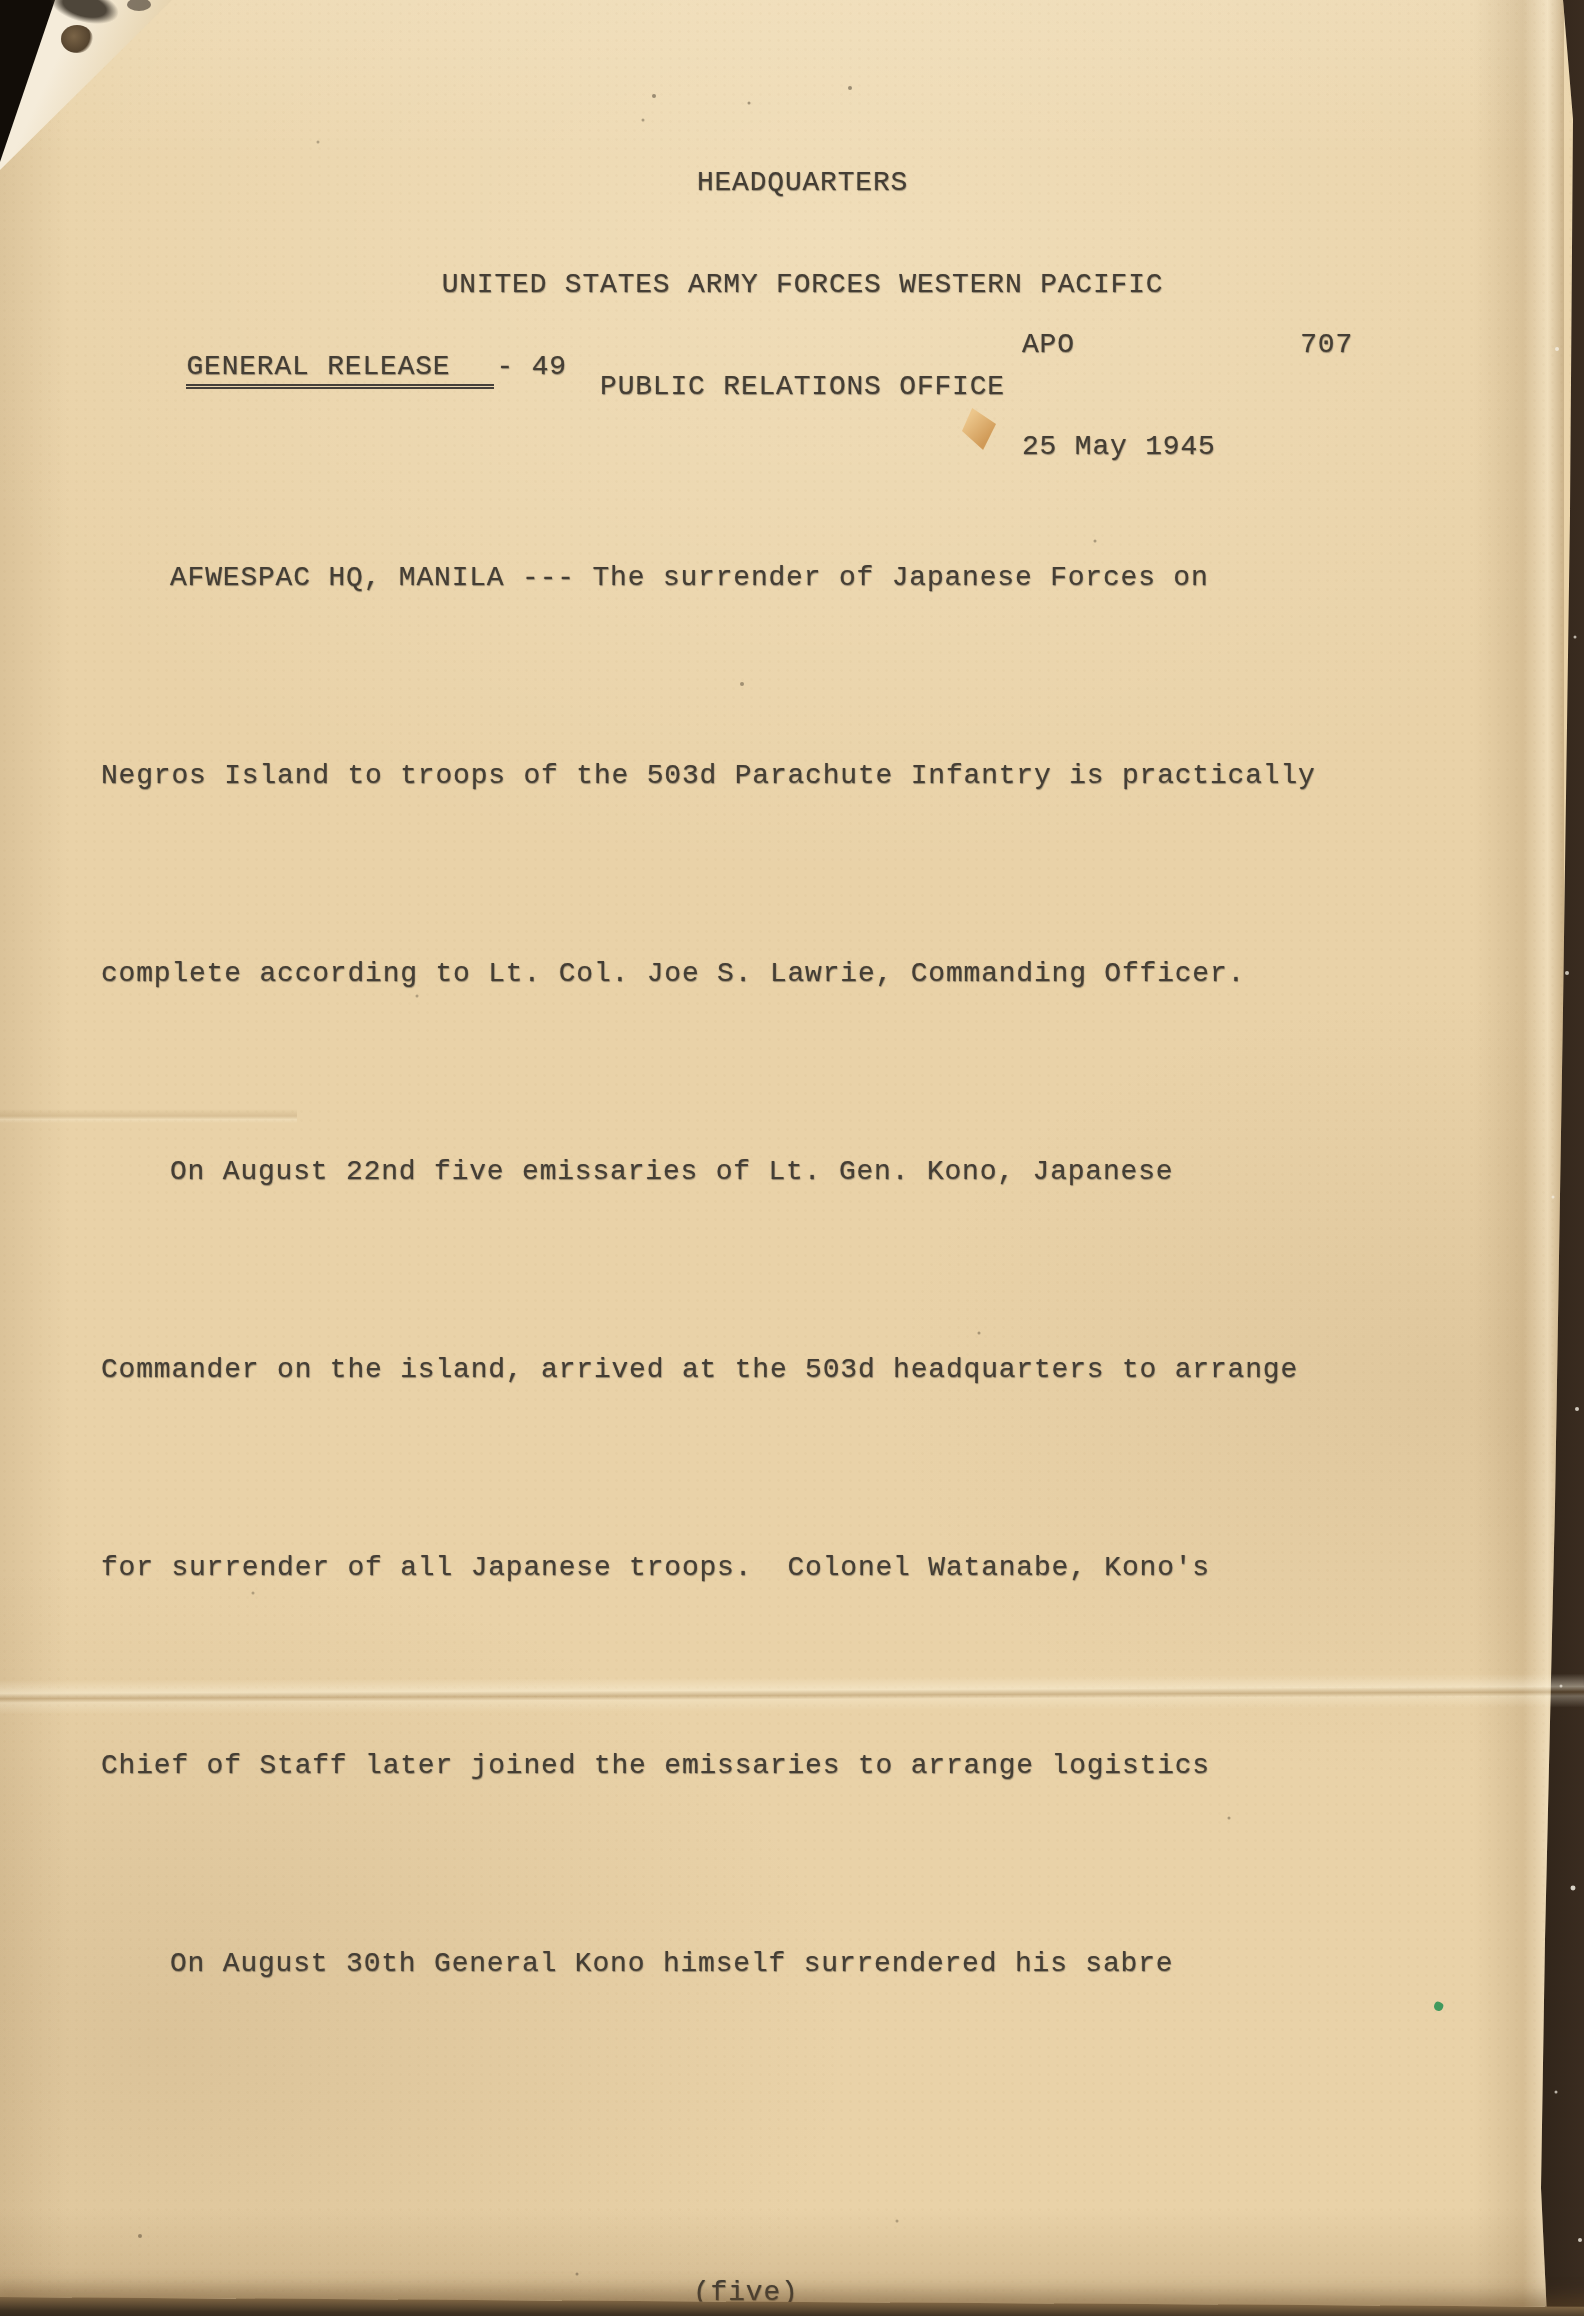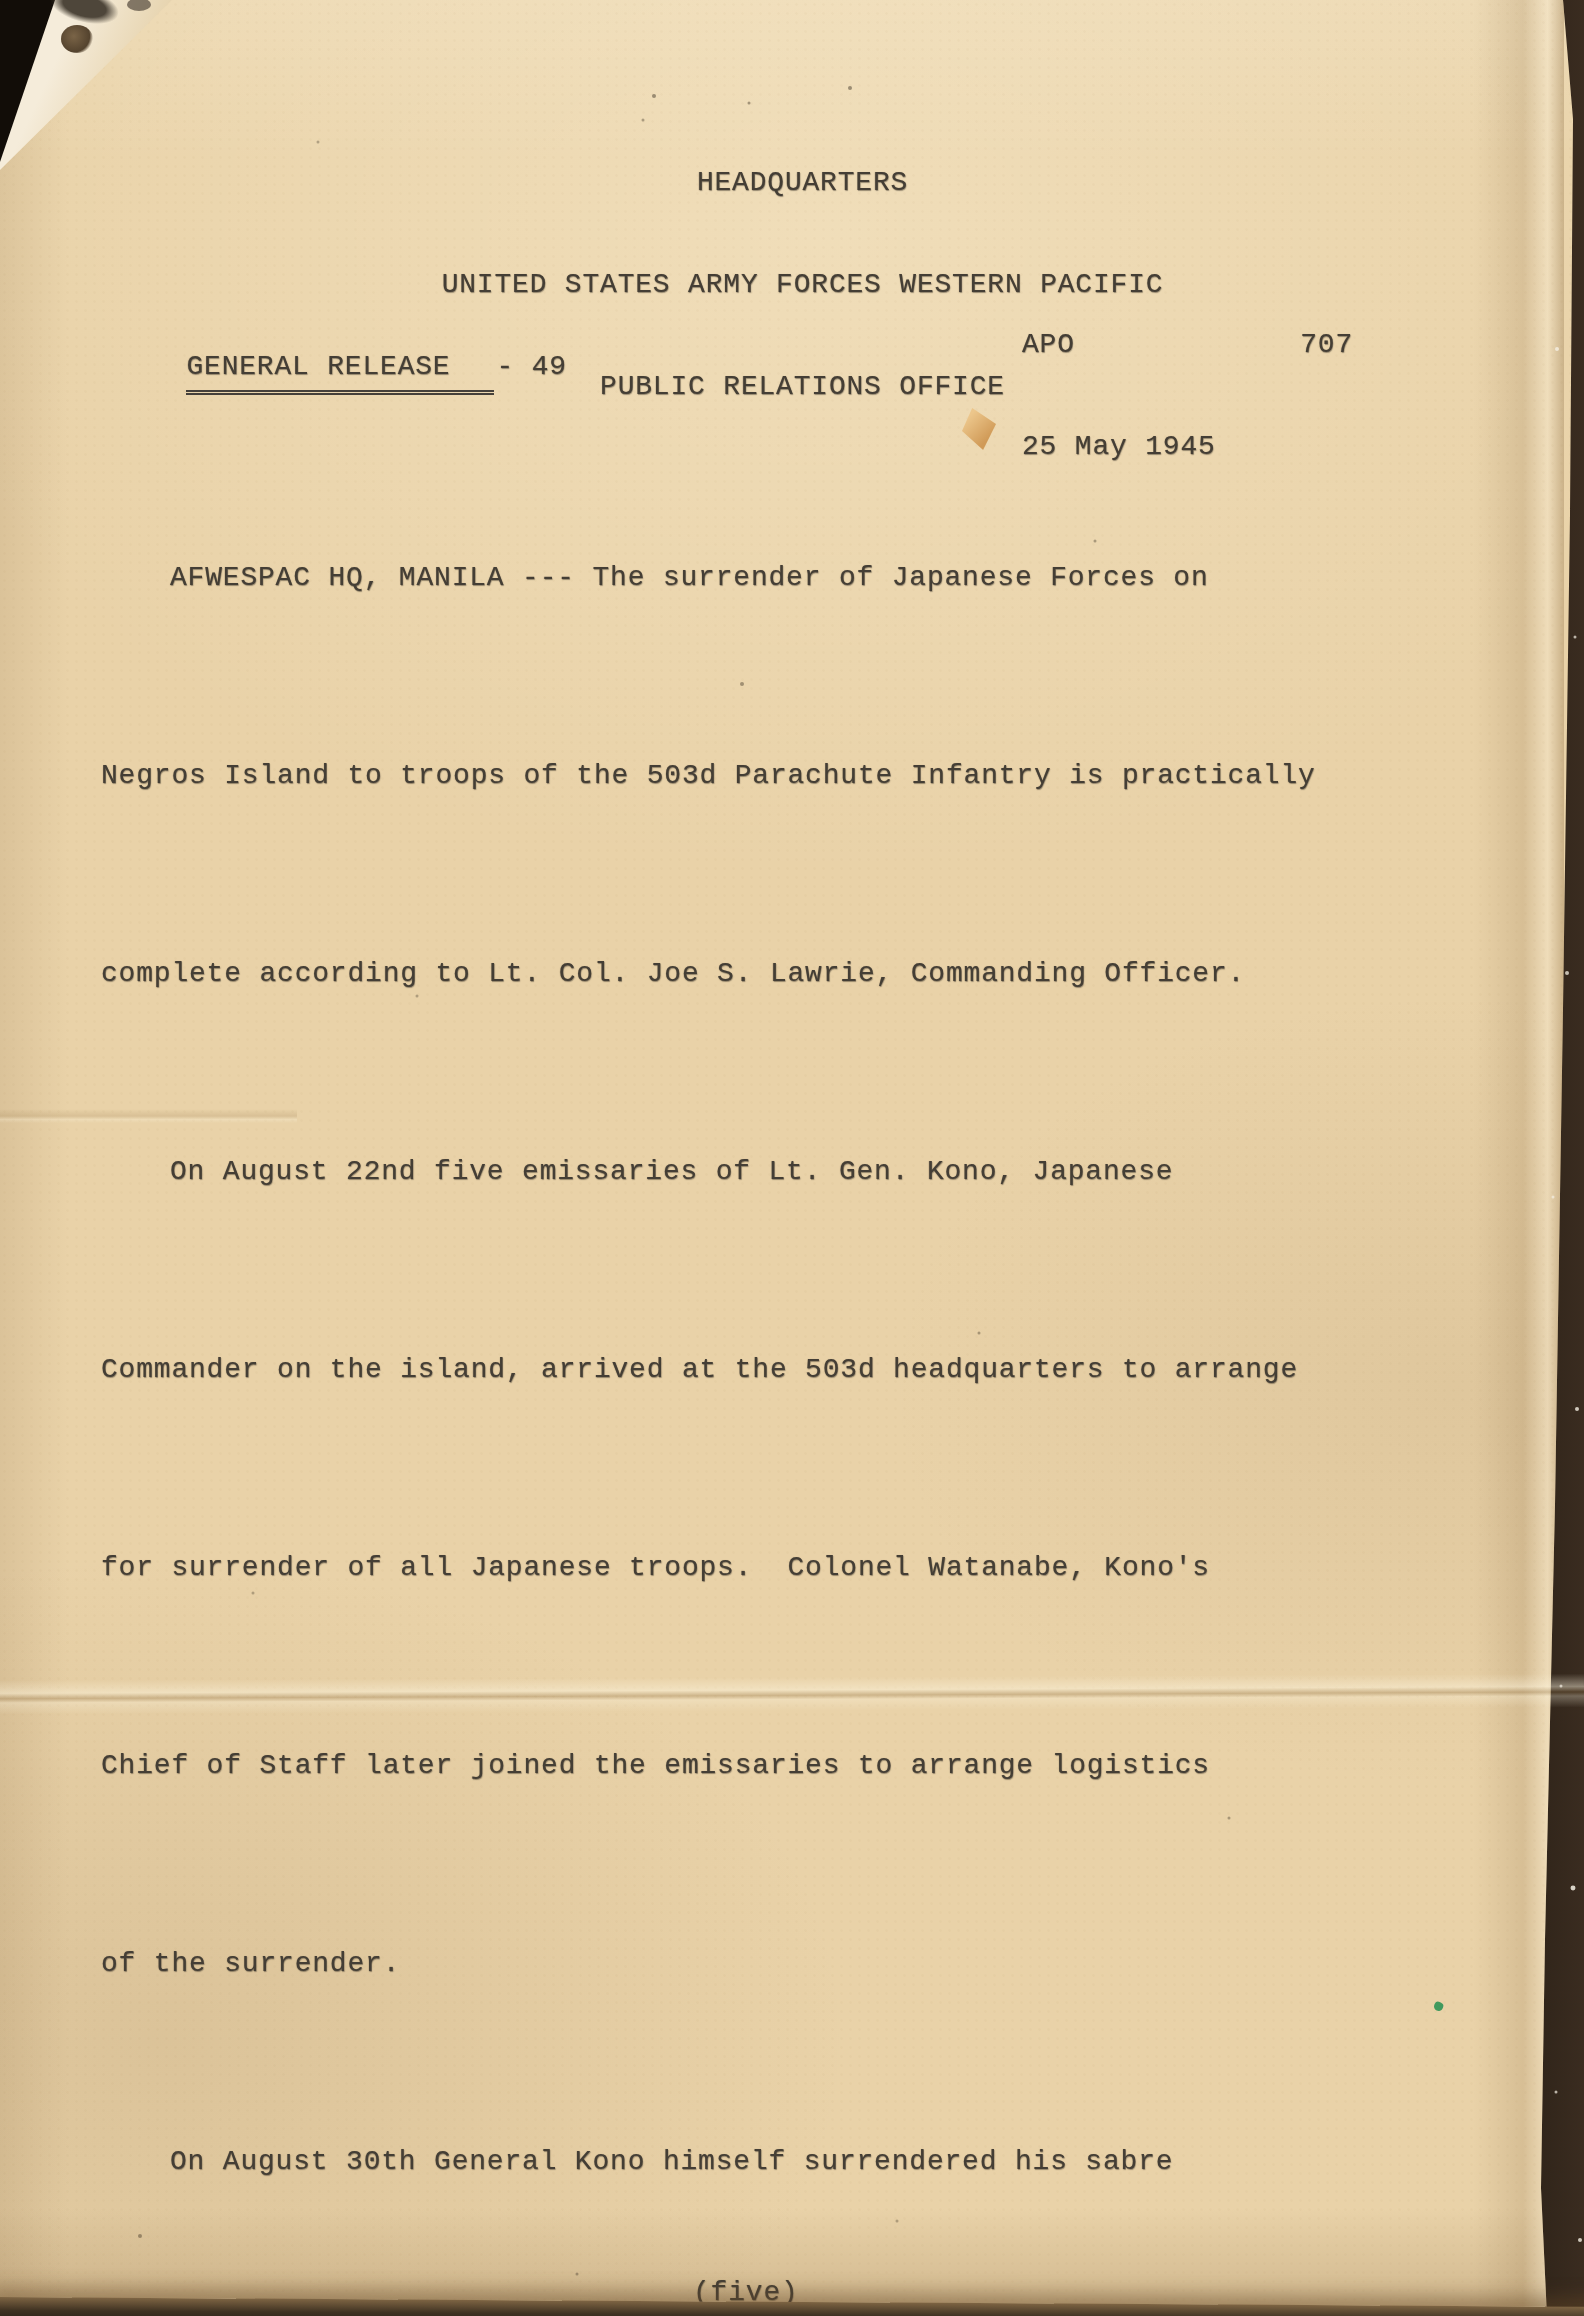--- a/index.html
+++ b/index.html
@@ -88,21 +88,21 @@
 
   
   .txt { position:absolute; z-index:5; color:#443e35; white-space:pre;
     font-size:28px; letter-spacing:0.8px;
     text-shadow:0.5px 0.7px 1px rgba(68,60,48,.5), -0.3px -0.3px 0.8px rgba(68,60,48,.3); }
   .header { left:347px; top:98px; width:911px; text-align:center; line-height:34px; }
   .apo-block { left:1022px; top:260px; width:331px; line-height:34px; }
   .apo-row { display:flex; justify-content:space-between; }
   .release { left:116px; top:320px; }
   .release .u { display:inline-block; border-bottom:5px double #45403a;
-    padding-bottom:8px; padding-right:44px; }
+    padding-bottom:2px; padding-right:44px; }
   .release .suffix { margin-left:2px; }
   .bodytext { left:89px; top:413px; line-height:66px; }
   .bl { height:66px;margin-left:12px; }
   .ind { padding-left:69px; }
   .footer { left:693px; top:2277px; }
 
   
   .bottom-band { position:absolute; left:-12px; top:2297px; width:1614px; height:51px; z-index:8;
     transform:rotate(0.35deg); transform-origin:0 0;
     background:linear-gradient(to bottom, #7d6443 0, #3f3222 26%, #221b13 55%, #1b1510 100%);
@@ -148,21 +148,20 @@
   </div>
 
   <div class="txt bodytext">
     <div class="bl ind">AFWESPAC HQ, MANILA --- The surrender of Japanese Forces on</div>
     <div class="bl">Negros Island to troops of the 503d Parachute Infantry is practically</div>
     <div class="bl">complete according to Lt. Col. Joe S. Lawrie, Commanding Officer.</div>
     <div class="bl ind">On August 22nd five emissaries of Lt. Gen. Kono, Japanese</div>
     <div class="bl">Commander on the island, arrived at the 503d headquarters to arrange</div>
     <div class="bl">for surrender of all Japanese troops.  Colonel Watanabe, Kono's</div>
     <div class="bl">Chief of Staff later joined the emissaries to arrange logistics</div>
-    <div class="bl">of the surrender.</div>
     <div class="bl ind">On August 30th General Kono himself surrendered his sabre</div>
     
     
     
     
     
     
     
     
     

